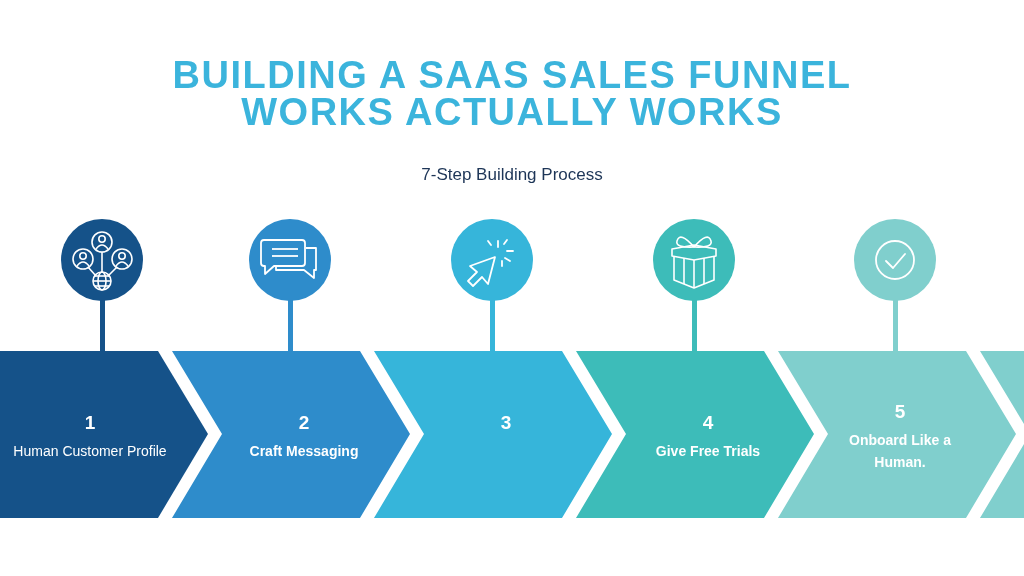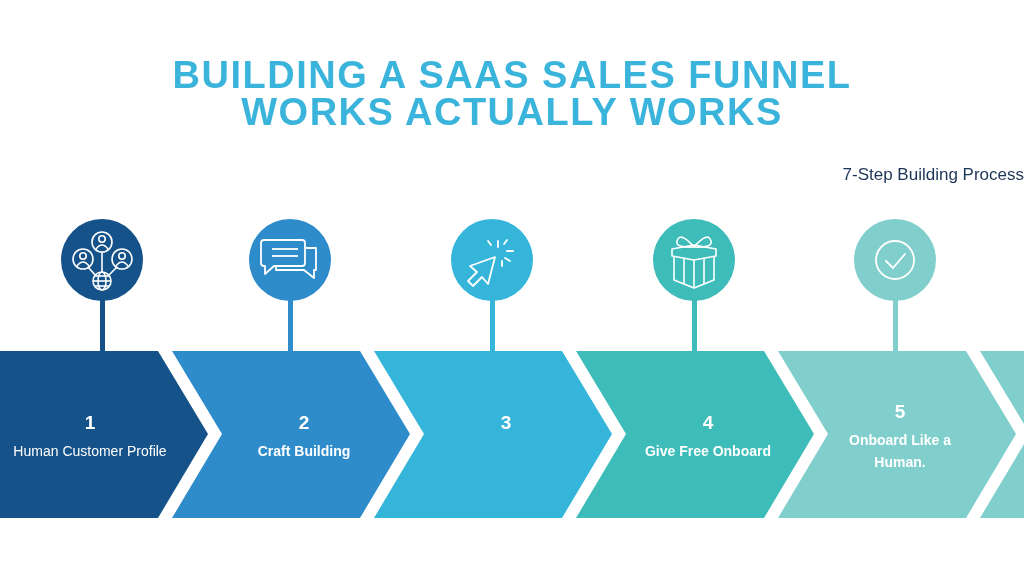--- a/index.html
+++ b/index.html
@@ -8,21 +8,21 @@
       position: relative; font-family: "Liberation Sans", sans-serif;
     }
     .title {
       position: absolute; left: 0; width: 1024px; text-align: center;
       color: #3bb4dc; font-weight: bold; font-size: 38px; letter-spacing: 1.5px;
       line-height: 46px; margin: 0;
     }
     .title.l1 { top: 52px; }
     .title.l2 { top: 89px; }
     .subtitle {
-      position: absolute; top: 165px; left: 0; width: 1024px; text-align: right;
+      position: absolute; top: 165px; left: 0; width: 1024px; text-align: center;
       color: #1d3557; font-size: 17px;
     }
     svg.diagram { position: absolute; left: 0; top: 0; }
     .step-label {
       position: absolute; color: #ffffff; text-align: center; font-weight: bold;
     }
     .step-num { font-size: 19px; display: block; margin-bottom: 6px; }
     .step-text { font-size: 14px; display: block; line-height: 22px; }
     .step-text.light { font-weight: normal; }
   </style>
@@ -113,25 +113,25 @@
     <path d="M886,261 L893,268 L905,254" fill="none" stroke="#ffffff" stroke-width="1.8" stroke-linecap="round" stroke-linejoin="round"></path>
   </g>
 </svg>
 
 <div class="step-label" style="left:0; top:412px; width:180px;">
   <span class="step-num">1</span>
   <span class="step-text light">Human Customer Profile</span>
 </div>
 <div class="step-label" style="left:204px; top:412px; width:200px;">
   <span class="step-num">2</span>
-  <span class="step-text">Craft Building</span>
+  <span class="step-text">Craft Messaging</span>
 </div>
 <div class="step-label" style="left:406px; top:412px; width:200px;">
   <span class="step-num">3</span>
 </div>
 <div class="step-label" style="left:608px; top:412px; width:200px;">
   <span class="step-num">4</span>
-  <span class="step-text">Give Free Onboard</span>
+  <span class="step-text">Give Free Trials</span>
 </div>
 <div class="step-label" style="left:840px; top:401px; width:120px;">
   <span class="step-num">5</span>
   <span class="step-text">Onboard Like a Human.</span>
 </div>
 
 </body></html>

